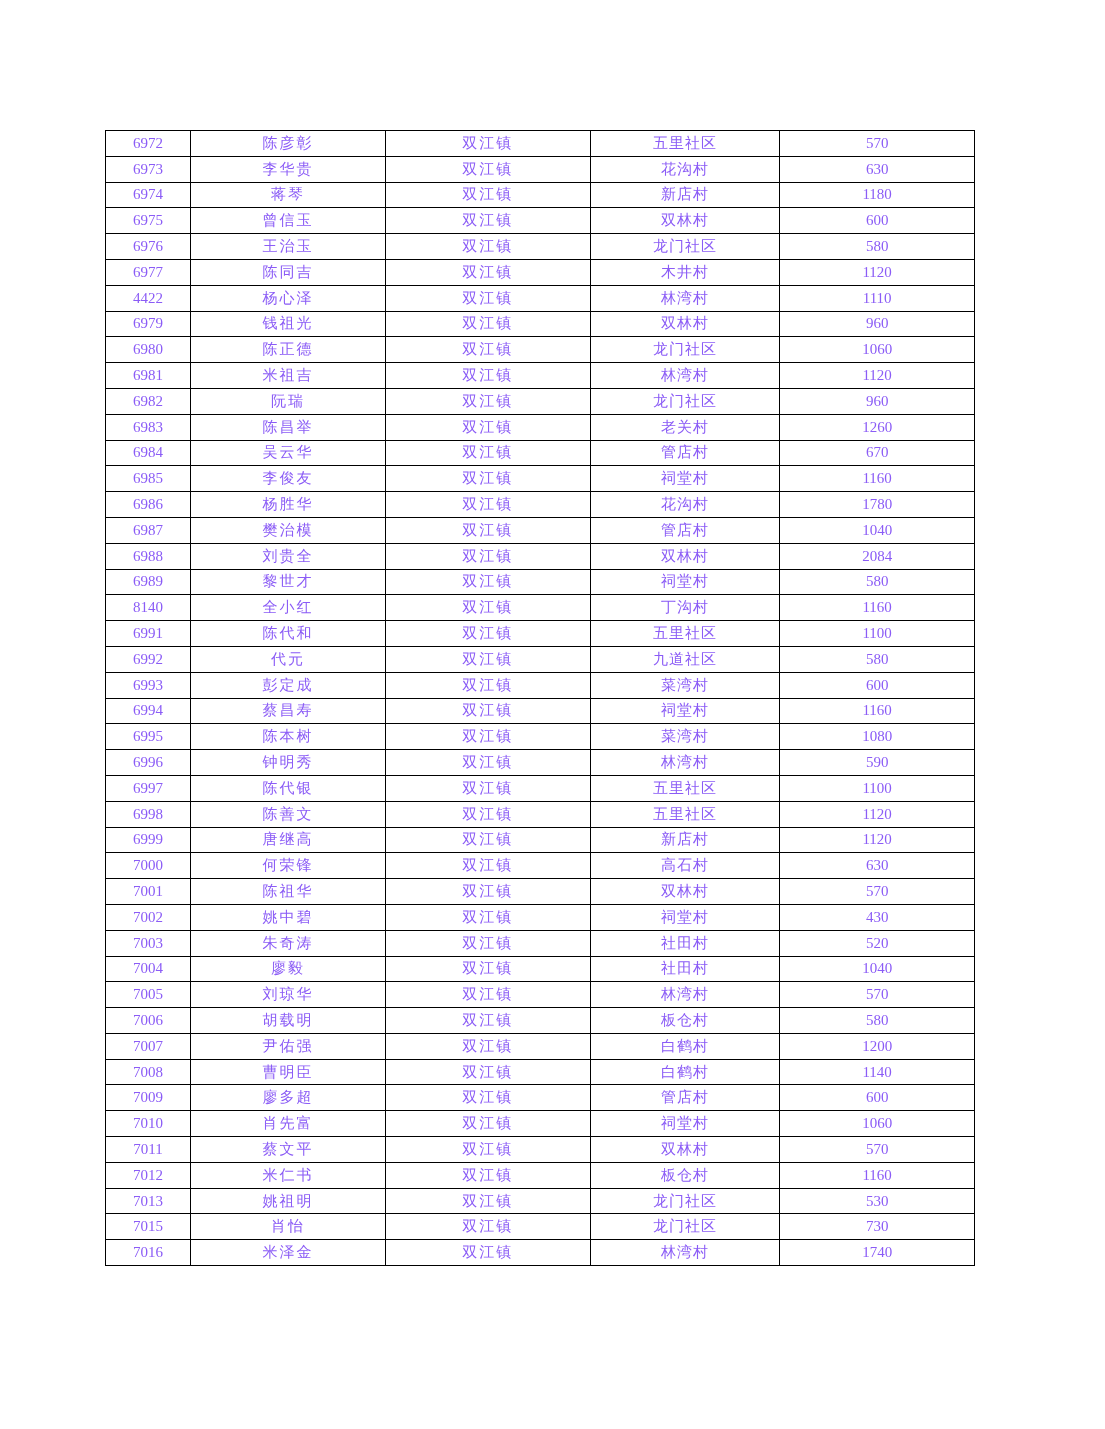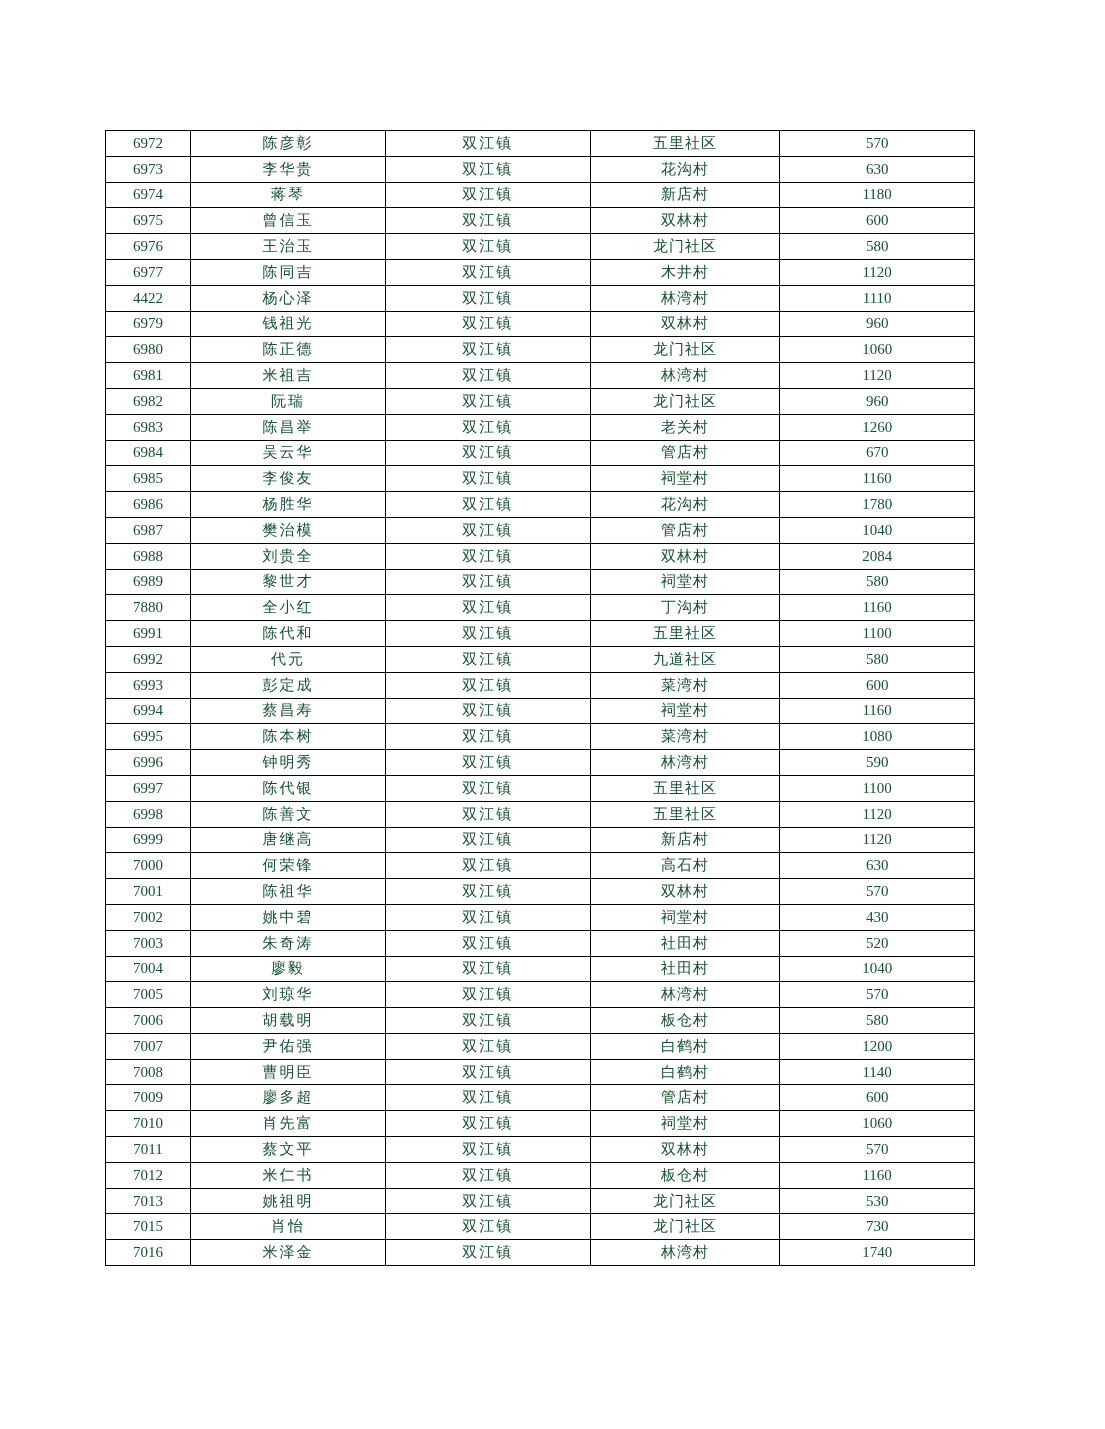--- a/index.html
+++ b/index.html
@@ -7,21 +7,21 @@
     margin: 0;
     padding: 0;
     background: #ffffff;
   }
   .page {
     position: relative;
     width: 1105px;
     height: 1429px;
     background: #ffffff;
     font-family: "Liberation Serif", "DejaVu Serif", serif;
-    color: #14532d;
+    color: #8b5cf6;
     overflow: hidden;
   }
   table.records {
     position: absolute;
     top: 130px;
     left: 105px;
     width: 870px;
     border-collapse: collapse;
     table-layout: fixed;
   }
@@ -167,21 +167,21 @@
           <td class="col-amount">2084</td>
         </tr>
         <tr>
           <td class="col-id">6989</td>
           <td class="col-name">黎世才</td>
           <td class="col-town">双江镇</td>
           <td class="col-village">祠堂村</td>
           <td class="col-amount">580</td>
         </tr>
         <tr>
-          <td class="col-id">7880</td>
+          <td class="col-id">8140</td>
           <td class="col-name">全小红</td>
           <td class="col-town">双江镇</td>
           <td class="col-village">丁沟村</td>
           <td class="col-amount">1160</td>
         </tr>
         <tr>
           <td class="col-id">6991</td>
           <td class="col-name">陈代和</td>
           <td class="col-town">双江镇</td>
           <td class="col-village">五里社区</td>

